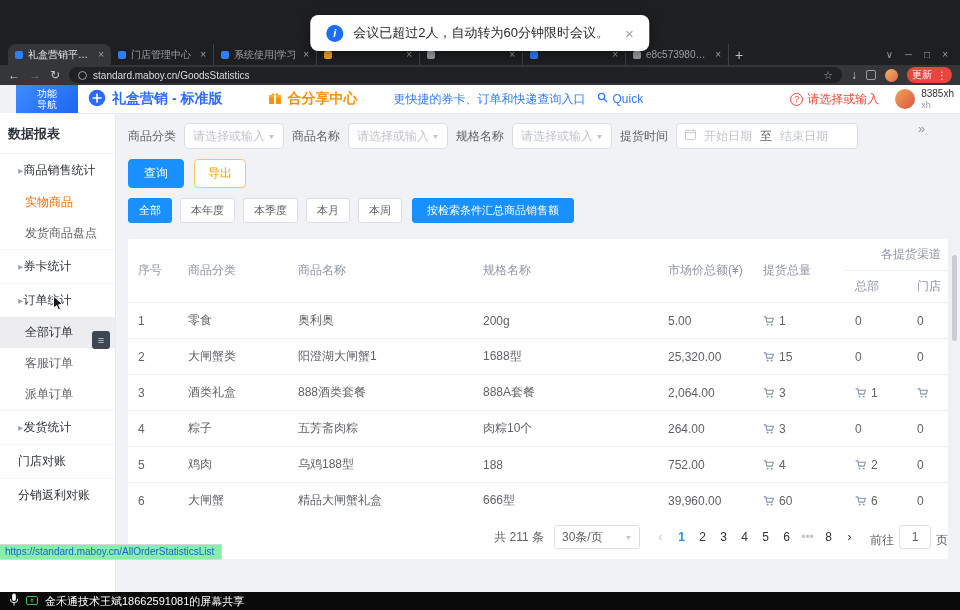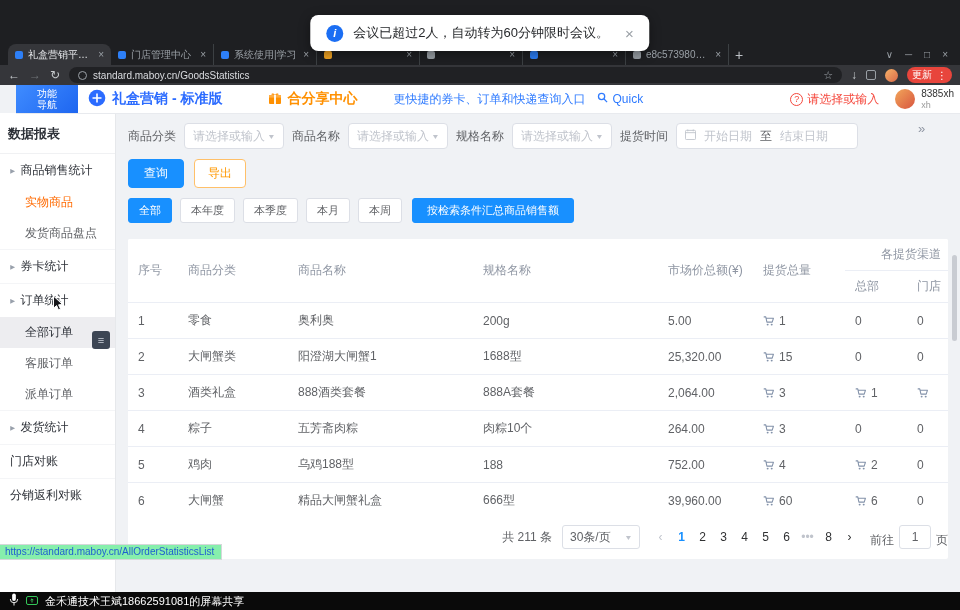--- a/index.html
+++ b/index.html
@@ -48,21 +48,21 @@
 .qmark{width:13px;height:13px;border:1px solid #f5483d;border-radius:50%;font-size:9px;display:flex;align-items:center;justify-content:center;color:#f5483d}
 .userbox{display:flex;align-items:center;gap:6px;cursor:pointer}
 .avatar{width:20px;height:20px;border-radius:50%;background:linear-gradient(135deg,#f2a65a,#d8553f);flex:none}
 .uname{font-size:10px;color:#333;line-height:1.15}
 .usub{font-size:9px;color:#999;line-height:1.15}
 .ucaret{font-size:8px;color:#999}
 
 
 .sidebar{position:absolute;top:113px;left:0;width:116px;bottom:18px;background:#fff;border-right:1px solid #e6e8eb;z-index:2;overflow:hidden}
 .sb-title{font-size:13px;font-weight:bold;color:#2d3138;padding:12px 0 10px 8px;border-bottom:1px solid #f0f1f3}
-.sb-section{font-size:12px;color:#2d3138;padding:8px 0 8px 10px;display:flex;align-items:center;gap:5px;border-top:1px solid #f4f5f7;cursor:pointer;white-space:nowrap}
+.sb-section{font-size:12px;color:#2d3138;padding:8px 0 8px 18px;display:flex;align-items:center;border-top:1px solid #f4f5f7;cursor:pointer;white-space:nowrap}
 .sb-section:first-child{border-top:none}
 .sb-arrow{font-size:7px;color:#98a0ab;transform:scale(.9)}
 .sb-child{font-size:12px;color:#606266;padding:7px 0 7px 25px;cursor:pointer;white-space:nowrap}
 .sb-child.active{color:#ff6a00}
 .sb-child.hover{background:#ededf0;color:#2d3138}
 
 
 .sbtoggle{position:absolute;left:92px;top:331px;width:18px;height:18px;background:#3d4654;border-radius:3px;color:#cfd4dc;font-size:11px;display:flex;align-items:center;justify-content:center;z-index:7;cursor:pointer}
 
 
@@ -89,21 +89,21 @@
 .tablewrap{height:276px;overflow:hidden}
 table{border-collapse:collapse;table-layout:fixed;width:849px;font-size:12px}
 th{font-weight:normal;color:#8f96a3;text-align:left;padding:7px 10px;background:#fff;border-bottom:1px solid #ebeef5;white-space:nowrap;overflow:hidden}
 th.group{text-align:center}
 td{color:#606266;padding:9px 10px;border-bottom:1px solid #ebeef5;white-space:nowrap;overflow:hidden}
 .cart{display:inline-block;margin-right:4px}
 .cartsvg{vertical-align:-2px}
 
 
 .pager{height:44px;display:flex;align-items:center;justify-content:flex-end;gap:10px;padding-right:0;font-size:12px;color:#606266}
-.psize{width:78px;height:24px;border:1px solid #dcdfe6;border-radius:3px;display:flex;align-items:center;justify-content:space-between;padding:0 7px;cursor:pointer}
+.psize{width:86px;height:24px;border:1px solid #dcdfe6;border-radius:3px;display:flex;align-items:center;justify-content:space-between;padding:0 7px;cursor:pointer}
 .plist{display:flex;align-items:center}
 .pg{min-width:21px;height:22px;display:flex;align-items:center;justify-content:center;color:#303133;cursor:pointer;padding:0 2px}
 .pg.active{color:#1890ff;font-weight:bold}
 .pg.dim{color:#c0c4cc}
 .goto{display:flex;align-items:flex-end;gap:5px}
 .goto input{width:32px;height:24px;border:1px solid #dcdfe6;border-radius:3px;text-align:center;font-size:12px;color:#606266;font-family:inherit}
 
 
 .vscroll{position:absolute;right:3px;top:255px;width:5px;height:86px;background:#c9ccd2;border-radius:3px;z-index:8}
 .statuslink{position:absolute;left:0;top:544px;background:#86efac;border:1px solid #d5d7da;border-left:none;padding:1px 7px 2px 5px;font-size:10px;color:#1f5fd0;z-index:20;white-space:nowrap}

